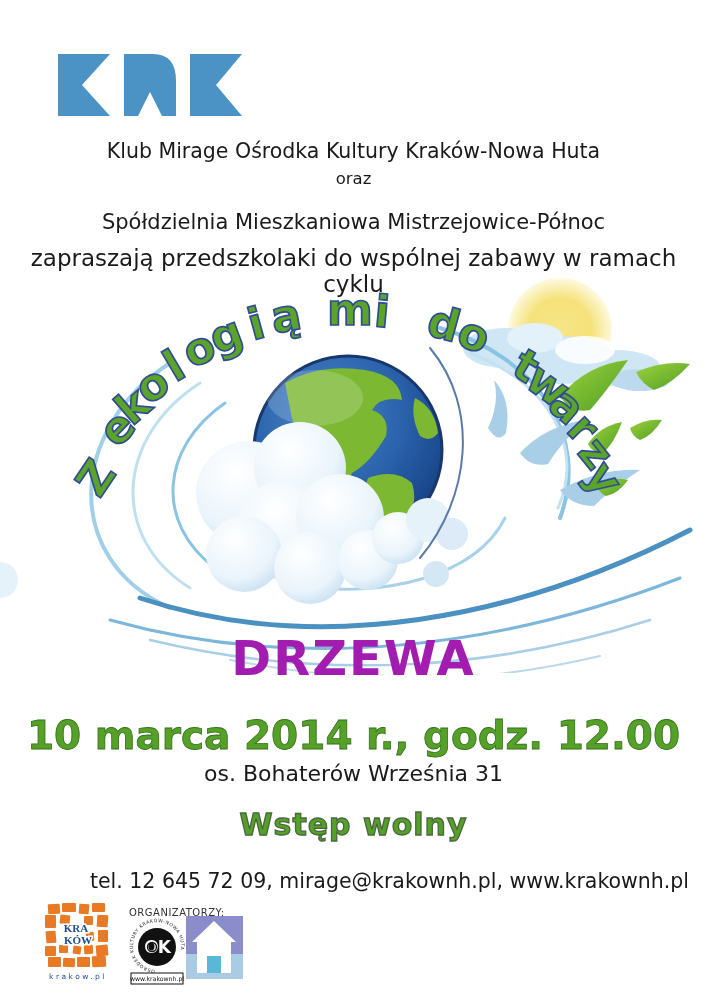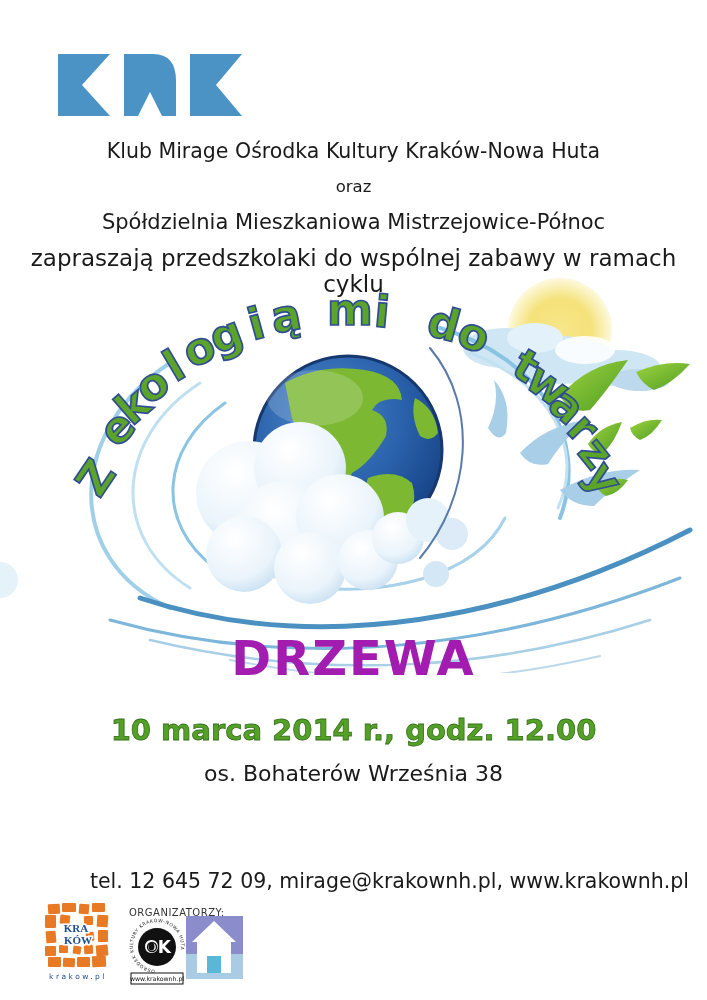--- a/index.html
+++ b/index.html
@@ -3,30 +3,30 @@
 <meta charset="utf-8">
 <style>
   html,body{margin:0;padding:0;background:#ffffff;}
   #poster{
     position:relative;width:707px;height:1000px;background:#ffffff;overflow:hidden;
     font-family:"DejaVu Sans","Liberation Sans",sans-serif;color:#1a1a1a;
   }
   .abs{position:absolute;}
   .ctr{left:0;width:707px;text-align:center;}
   .hline1{top:139px;font-size:20.5px;}
-  .horaz{top:169px;font-size:16.5px;margin-top:8px;}
+  .horaz{top:169px;font-size:16.5px;}
   .hline3{top:210px;font-size:21px;}
   .tagline{top:245px;font-size:23px;}
   #arc-text{position:absolute;left:0;top:0;width:707px;height:1000px;pointer-events:none;}
   #arc-text span{
     position:absolute;font-size:44px;font-weight:bold;color:#5ba32a;
     -webkit-text-stroke:1.7px #2f4d92;white-space:pre;line-height:1;
   }
   .event-title{top:630px;font-size:48px;font-weight:bold;color:#a21caf;letter-spacing:2px;}
-  .event-date{top:713px;font-size:29px;font-weight:bold;color:#55a026;-webkit-text-stroke:0.8px #35701d;}
+  .event-date{top:713px;font-size:39px;font-weight:bold;color:#55a026;-webkit-text-stroke:0.8px #35701d;}
   .event-address{top:761px;font-size:22px;}
   .event-admission{top:807px;font-size:30px;font-weight:bold;color:#55a026;-webkit-text-stroke:1.3px #4a6741;letter-spacing:1px;}
   .contact{top:869px;font-size:20.5px;padding-left:36px;}
   .org-label{left:129px;top:907px;font-size:10px;color:#333;letter-spacing:0.5px;}
 </style>
 </head>
 <body>
 
 <div id="poster">
 
@@ -153,21 +153,22 @@
       <span style="left: 525.805px; top: 365.811px; transform: translate(-50%, -50%) rotate(30.6327deg);">t</span>
       <span style="left: 548.107px; top: 384.701px; transform: translate(-50%, -50%) rotate(35.7382deg);">w</span>
       <span style="left: 567.378px; top: 405.692px; transform: translate(-50%, -50%) rotate(40.8436deg);">a</span>
       <span style="left: 583.324px; top: 428.461px; transform: translate(-50%, -50%) rotate(45.9491deg);">r</span>
       <span style="left: 595.7px; top: 452.662px; transform: translate(-50%, -50%) rotate(51.0545deg);">z</span>
       <span style="left: 604.318px; top: 477.923px; transform: translate(-50%, -50%) rotate(56.16deg);">y</span>
     </div>
 
   <div class="abs ctr event-title">DRZEWA</div>
   <div class="abs ctr event-date">10 marca 2014 r., godz. 12.00</div>
-  <div class="abs ctr event-address">os. Bohaterów Września 38</div>
+  <div class="abs ctr event-address">os. Bohaterów Września 31</div>
+  <div class="abs ctr event-admission">Wstęp wolny</div>
   <div class="abs ctr contact">tel. 12 645 72 09, mirage@krakownh.pl, www.krakownh.pl</div>
 
   <svg class="abs" style="left:45px;top:903px;" width="66" height="82" viewBox="0 0 66 82">
     <g fill="#e87a25">
       <rect x="3" y="1" width="12" height="10" rx="1" transform="rotate(-4 9 6)"></rect>
       <rect x="17" y="0" width="14" height="9" rx="1"></rect>
       <rect x="34" y="1" width="10" height="10" rx="1" transform="rotate(5 39 6)"></rect>
       <rect x="47" y="0" width="13" height="9" rx="1"></rect>
       <rect x="52" y="12" width="11" height="12" rx="1" transform="rotate(4 57 18)"></rect>
       <rect x="53" y="27" width="10" height="12" rx="1"></rect>

